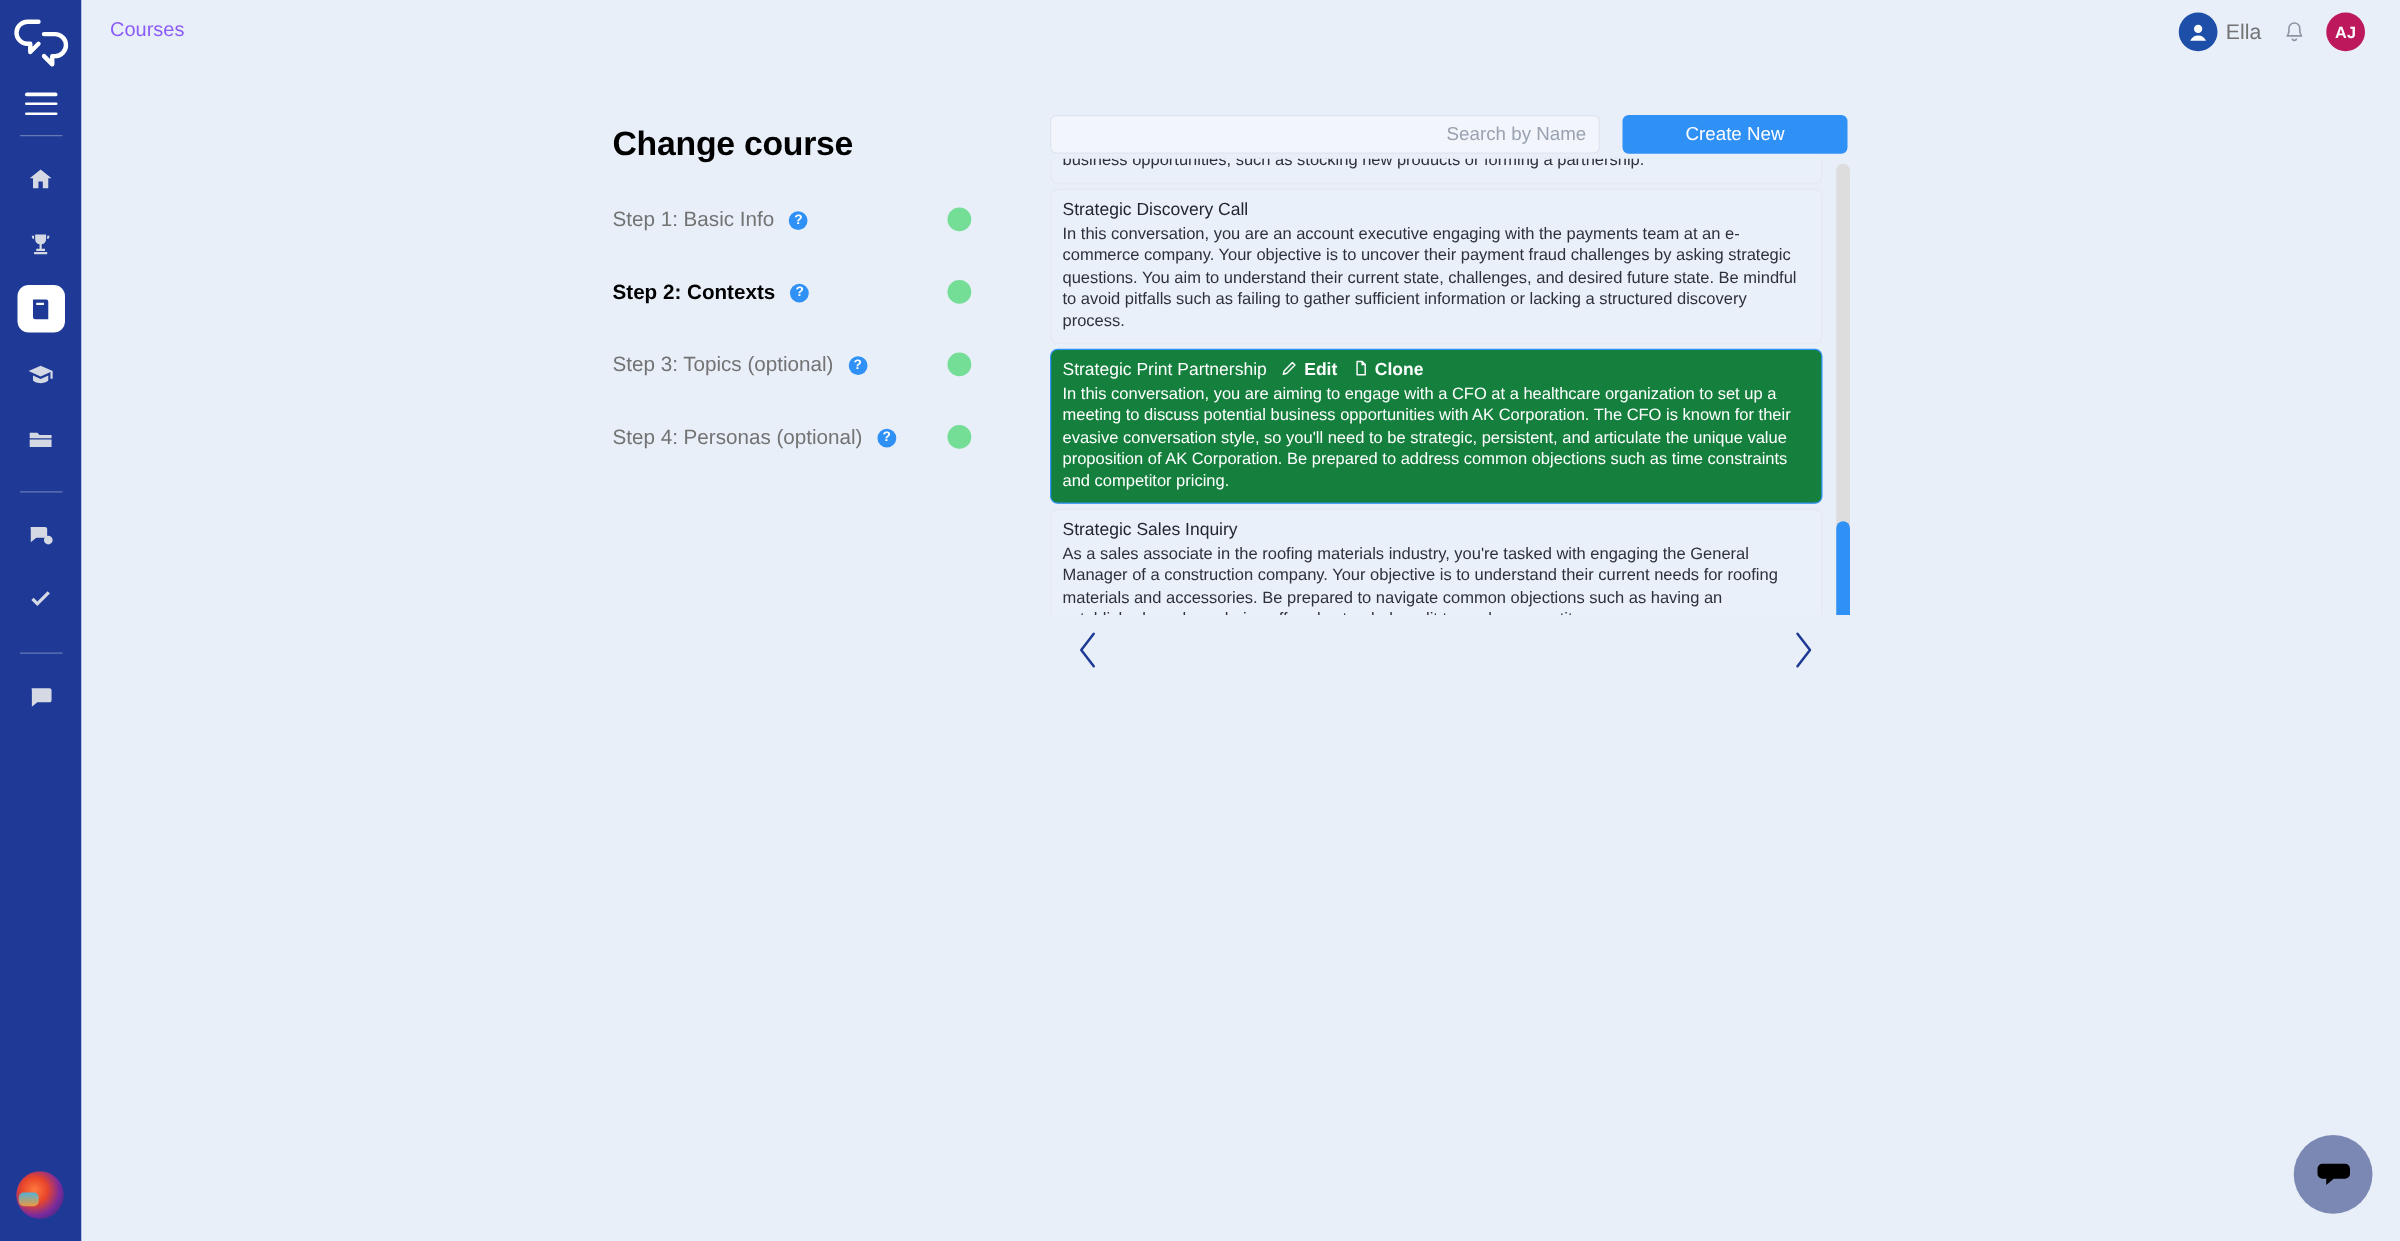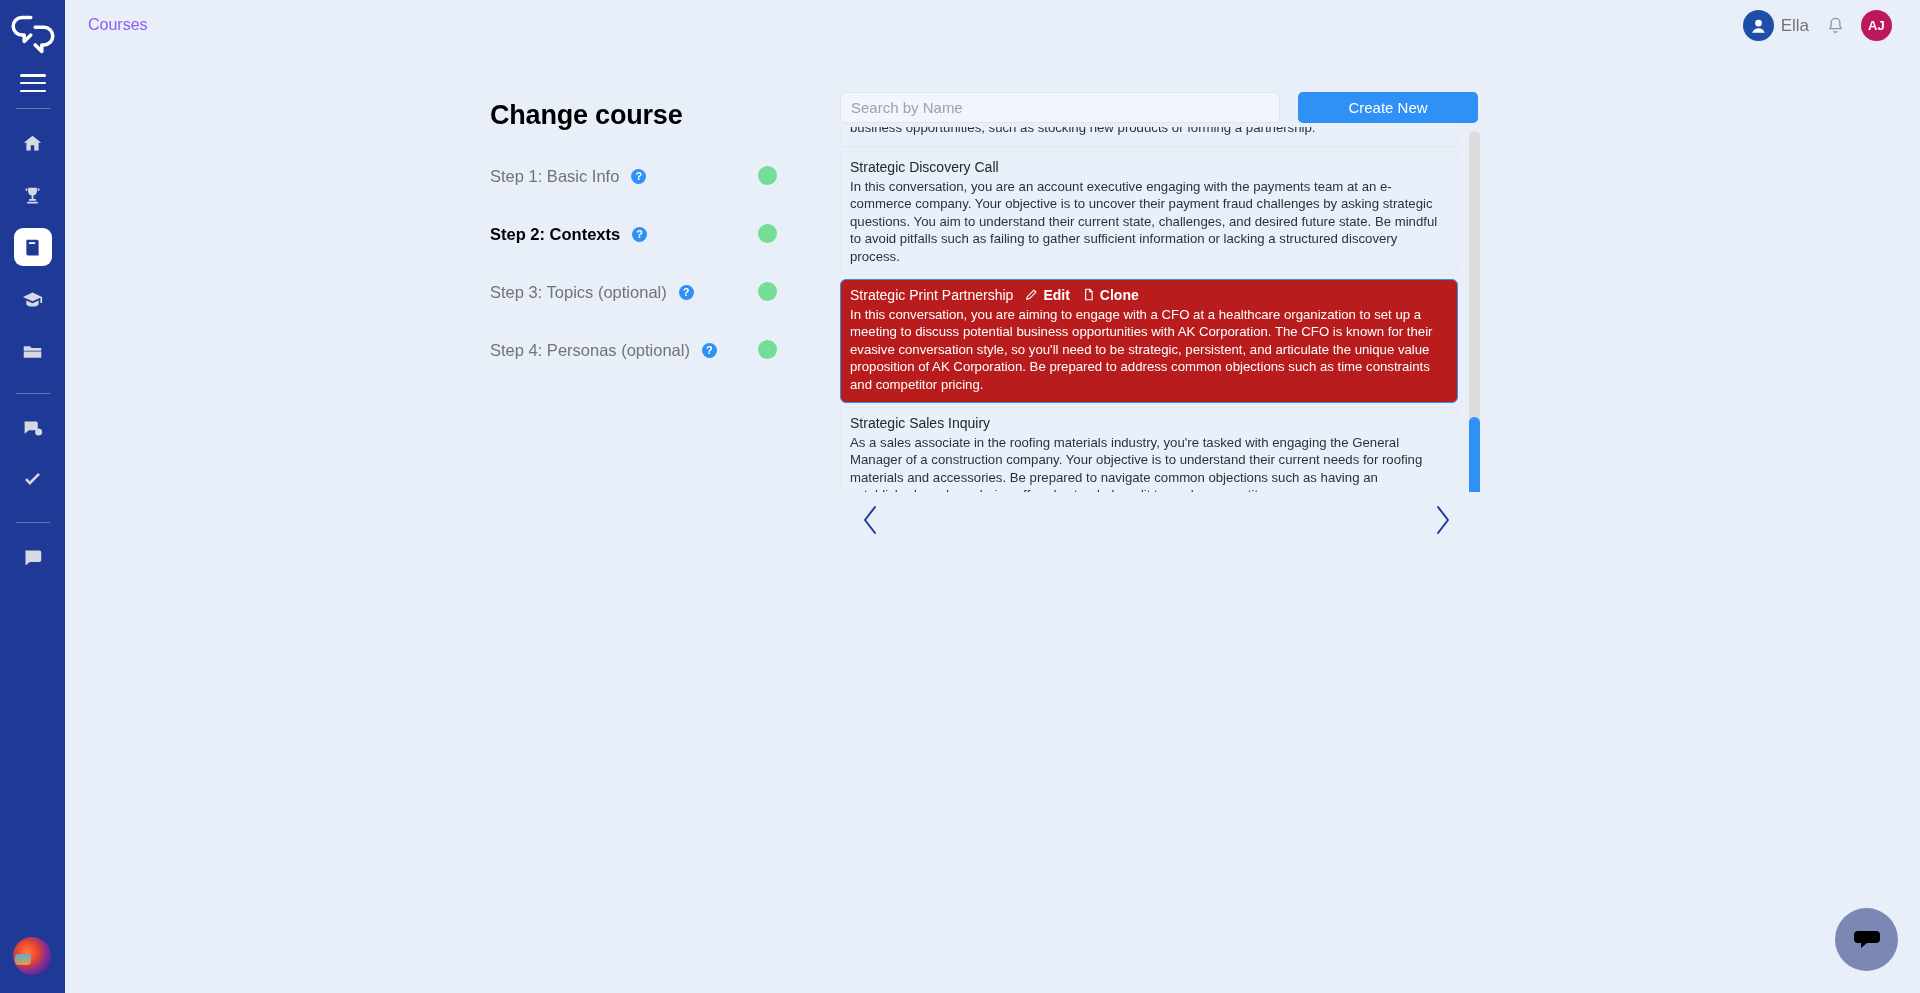--- a/index.html
+++ b/index.html
@@ -93,20 +93,21 @@
 
   
   #list-panel { position: absolute; left: 840px; top: 92px; width: 640px; }
   #list-controls { display: flex; gap: 18px; height: 31px; }
   #search-input {
     width: 440px; height: 31px;
     border: 1px solid #dfe4ee; border-radius: 5px;
     background: #f2f6fc; padding: 0 10px;
     font-size: 15px; color: #333; font-family: "Liberation Sans", sans-serif;
     outline: none;
+    text-align: right;
   }
   #search-input::placeholder { color: #9aa1b0; }
   #create-new-btn {
     width: 180px; height: 31px;
     background: #2f90f5; border: none; border-radius: 5px;
     color: #fff; font-size: 15px; cursor: pointer;
     font-family: "Liberation Sans", sans-serif;
   }
   #list-viewport {
     position: relative; margin-top: 4px;
@@ -114,21 +115,21 @@
   }
   #list-inner { position: absolute; left: 0; top: -36px; width: 618px; }
   .ctx-item {
     border: 1px solid #e3e8f1; border-radius: 6px;
     background: #eaf0f9; padding: 7px 9px 9px 9px; margin-bottom: 4px;
   }
   .ctx-head { display: flex; align-items: center; gap: 12px; }
   .ctx-title { font-size: 14px; color: #22262e; }
   .ctx-desc { font-size: 13.2px; line-height: 1.32; color: #2c313b; margin-top: 3px; }
   .ctx-item.selected {
-    background: #b91c1c; border-color: #2f90f5;
+    background: #15803d; border-color: #2f90f5;
   }
   .ctx-item.selected .ctx-title,
   .ctx-item.selected .ctx-desc { color: #ffffff; }
   .ctx-action {
     display: flex; align-items: center; gap: 5px;
     font-size: 14px; color: #fff; cursor: pointer; font-weight: bold;
   }
   .ctx-action svg { width: 13px; height: 13px; fill: none; stroke: #fff; stroke-width: 1.4; }
   #scrollbar {
     position: absolute; right: 0; top: 4px;

